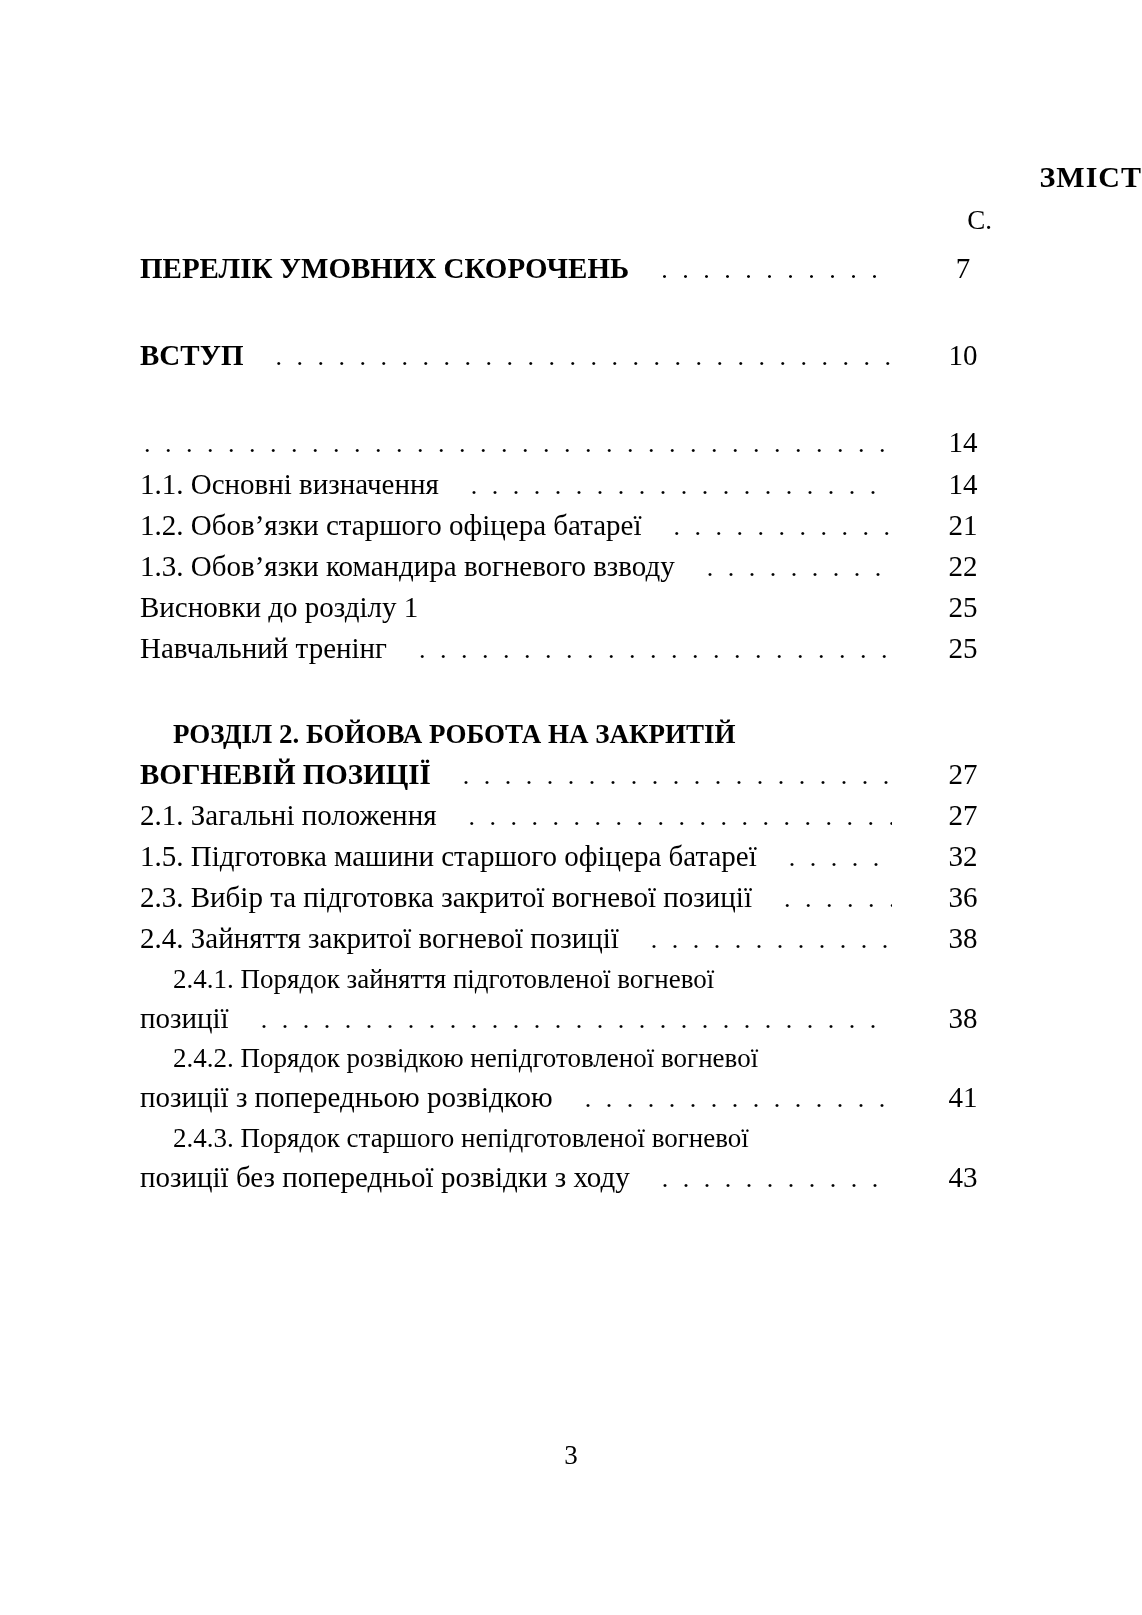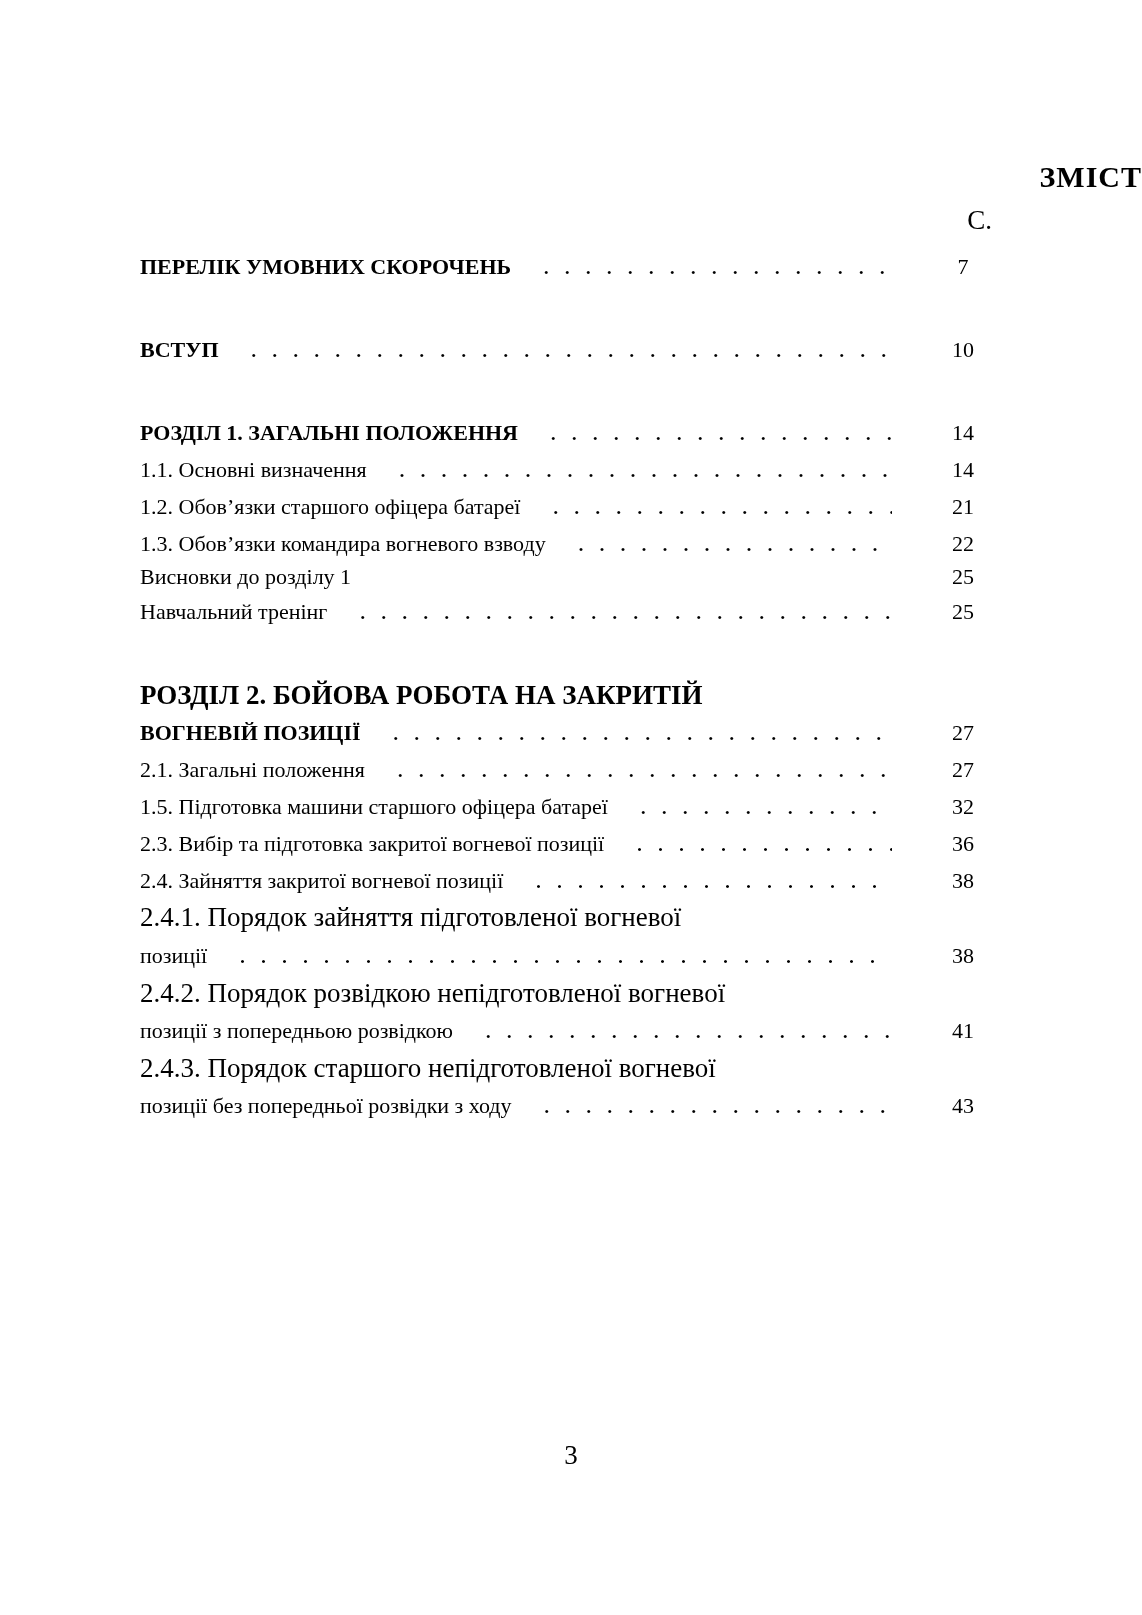--- a/index.html
+++ b/index.html
@@ -41,21 +41,21 @@
   .toc {
     position: absolute;
     left: 140px;
     top: 248px;
     width: 862px;
   }
   .entry {
     display: flex;
     align-items: baseline;
     width: 100%;
-    font-size: 22px;
+    font-size: 29px;
     line-height: 1.42;
     gap: 28px;
   }
   .entry .label {
     white-space: pre;
   }
   .entry .leader {
     flex: 1 1 auto;
     overflow: hidden;
     white-space: nowrap;
@@ -82,20 +82,21 @@
   }
   .wrapline {
     display: flex;
     align-items: baseline;
     width: 100%;
     font-size: 27px;
     line-height: 1.42;
   }
   .wrapline .label {
     white-space: pre;
+    margin-left: 33px;
   }
   .gap-lg { height: 46px; }
   .folio {
     position: absolute;
     left: 0;
     top: 1440px;
     width: 1142px;
     text-align: center;
     font-size: 27px;
   }
@@ -121,21 +122,20 @@
 
     <div class="entry bold">
       <span class="label">ВСТУП</span>
       <span class="leader"></span>
       <span class="page-num">10</span>
     </div>
 
     <div class="gap-lg"></div>
 
     <div class="entry bold">
-      <span class="label">РОЗДІЛ 1. ЗАГАЛЬНІ ПОЛОЖЕННЯ</span>
       <span class="leader"></span>
       <span class="page-num">14</span>
     </div>
 
     <div class="entry">
       <span class="label">1.1. Основні визначення</span>
       <span class="leader"></span>
       <span class="page-num">14</span>
     </div>
 

